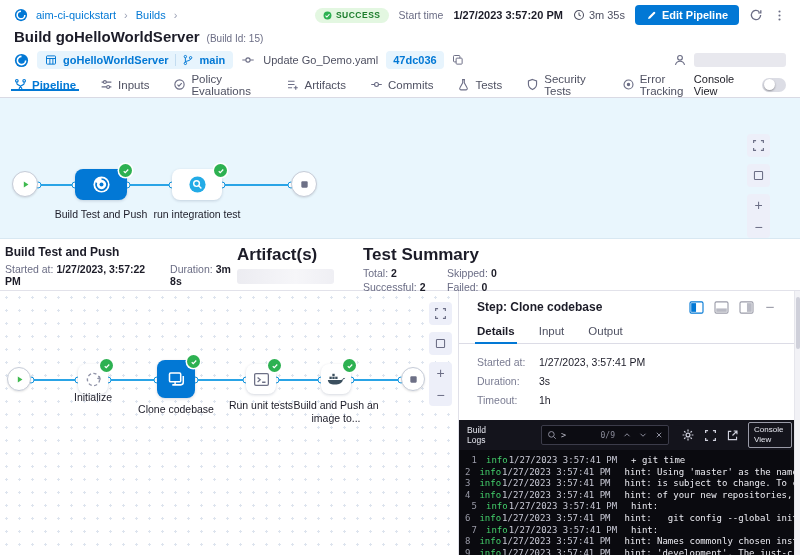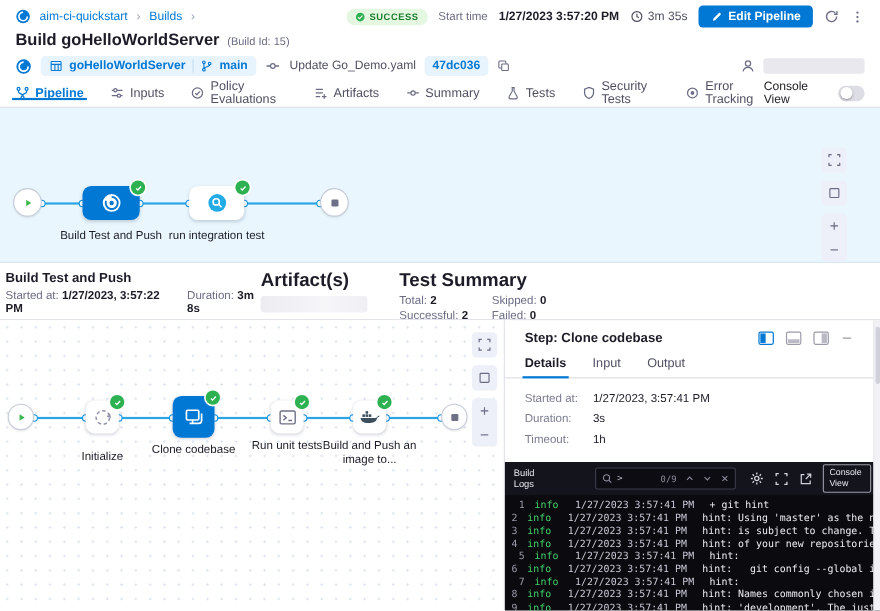--- a/index.html
+++ b/index.html
@@ -115,21 +115,21 @@
   .search-count { font-size:8px; margin-left:auto; }
   .sb-icon { color:#8c8d9c; cursor:pointer; display:flex; margin-left:4px; }
   .console-icons { display:flex; align-items:center; gap:9px; margin-left:12px; color:#cfd0dc; }
   .console-view-btn { margin-left:auto; border:1px solid #9a9ba8; border-radius:2px; padding:2px 5px;
     font-size:8px; line-height:1.25; color:#e6e7ef; width:44px; cursor:pointer;
     font-family:"Liberation Sans",sans-serif; background:none; text-align:left; }
   .console-body { flex:1; background:#0a0a0f; overflow:hidden; padding:5px 0 0 6px; }
   .log-line { display:flex; font-size:9px; line-height:11.6px; white-space:pre; }
   .ln { width:12px; text-align:right; color:#9a9ba8; }
   .lv { color:#43d06b; margin-left:9px; }
-  .lt { color:#c9cad6; margin-left:15px; }
+  .lt { color:#c9cad6; margin-left:1px; }
   .lm { color:#ececf2; margin-left:14px; }
 
   .panel-scroll { position:absolute; right:0; top:0; bottom:0; width:6px; background:#f2f2f6; border-left:1px solid #e6e6ec; }
   .panel-scroll-thumb { position:absolute; top:6px; left:1px; width:4px; height:52px; background:#cfd0da; border-radius:2px; }
 </style>
 </head>
 <body>
 
 <header class="topbar">
   <div class="crumbs">
@@ -285,21 +285,21 @@
         </span>
      <span>Artifacts</span>
    </div>
       <div class="tab ">
      <span class="icon t-icon">
           <svg width="13" height="13" viewBox="0 0 16 16" fill="none" stroke="currentColor" stroke-width="1.4">
             <circle cx="8" cy="8" r="2.4"></circle>
             <path d="M1.5 8h4M10.5 8h4"></path>
           </svg>
         </span>
-     <span>Summary</span>
+     <span>Commits</span>
    </div>
       <div class="tab ">
      <span class="icon t-icon">
           <svg width="13" height="13" viewBox="0 0 16 16" fill="none" stroke="currentColor" stroke-width="1.3">
             <path d="M6.2 2h3.6M7 2v4L3.6 12a1.7 1.7 0 001.5 2.6h5.8a1.7 1.7 0 001.5-2.6L9 6V2"></path>
           </svg>
         </span>
      <span>Tests</span>
    </div>
       <div class="tab ">
@@ -476,21 +476,21 @@
             <circle cx="9" cy="9" r="5.8" stroke-dasharray="3 2.3"></circle>
             <path d="M14.6 6.3l.6 2.1-2.1-.5" stroke-linecap="round"></path>
           </svg>
         </span>
          <span class="check-badge">
           <svg width="8" height="8" viewBox="0 0 16 16">
             <path d="M3.5 8.5l3 3 6-6.5" fill="none" stroke="#fff" stroke-width="2.4"></path>
           </svg>
         </span>
        </div>
-      <div class="node-label" style="left:93px;top:118px">Initialize</div>
+      <div class="node-label" style="left:93px;top:100px">Initialize</div>
       <div class="stage-node selected" style="left:157px;top:69px;width:38px;height:38px">
          <span class="icon">
           <svg width="21" height="21" viewBox="0 0 18 18" fill="none" stroke="#fff" stroke-width="1.3">
             <rect x="3" y="3.4" width="9.6" height="7.6" rx="1"></rect>
             <path d="M5.4 13.6h7.2a2.2 2.2 0 002.2-2.2V6"></path>
             <path d="M7.8 11v2.6"></path>
           </svg>
         </span>
          <span class="check-badge">
           <svg width="8" height="8" viewBox="0 0 16 16">
@@ -627,21 +627,21 @@
             <svg width="13" height="13" viewBox="0 0 16 16" fill="none" stroke="currentColor" stroke-width="1.4">
                 <path d="M6.5 3H3v10h10V9.5M9.5 2.5H13.5V6.5M13.2 2.8L8 8"></path>
               </svg>
           </span>
         </span>
         <button class="console-view-btn">Console View</button>
       </div>
       <div class="console-body" id="console-body">
           <div class="log-line">
      <span class="ln">1</span><span class="lv">info</span>
-     <span class="lt">1/27/2023 3:57:41 PM</span><span class="lm">+ git hint</span>
+     <span class="lt">1/27/2023 3:57:41 PM</span><span class="lm">+ git time</span>
    </div>
           <div class="log-line">
      <span class="ln">2</span><span class="lv">info</span>
      <span class="lt">1/27/2023 3:57:41 PM</span><span class="lm">hint: Using 'master' as the name for th</span>
    </div>
           <div class="log-line">
      <span class="ln">3</span><span class="lv">info</span>
      <span class="lt">1/27/2023 3:57:41 PM</span><span class="lm">hint: is subject to change. To configur</span>
    </div>
           <div class="log-line">

